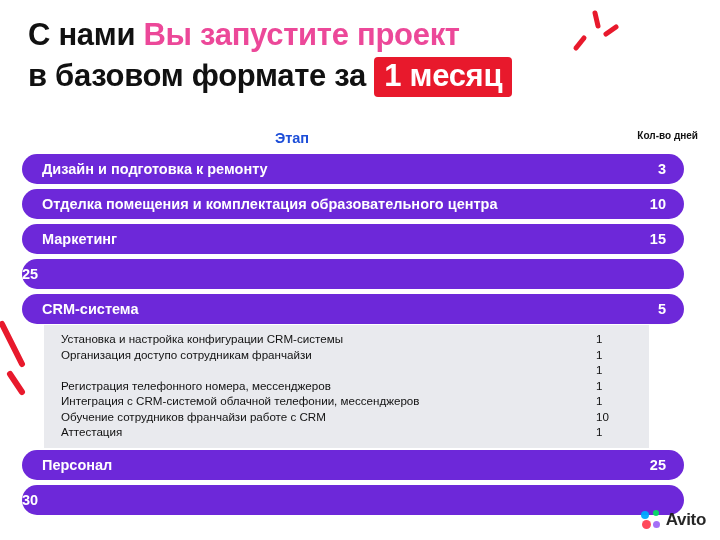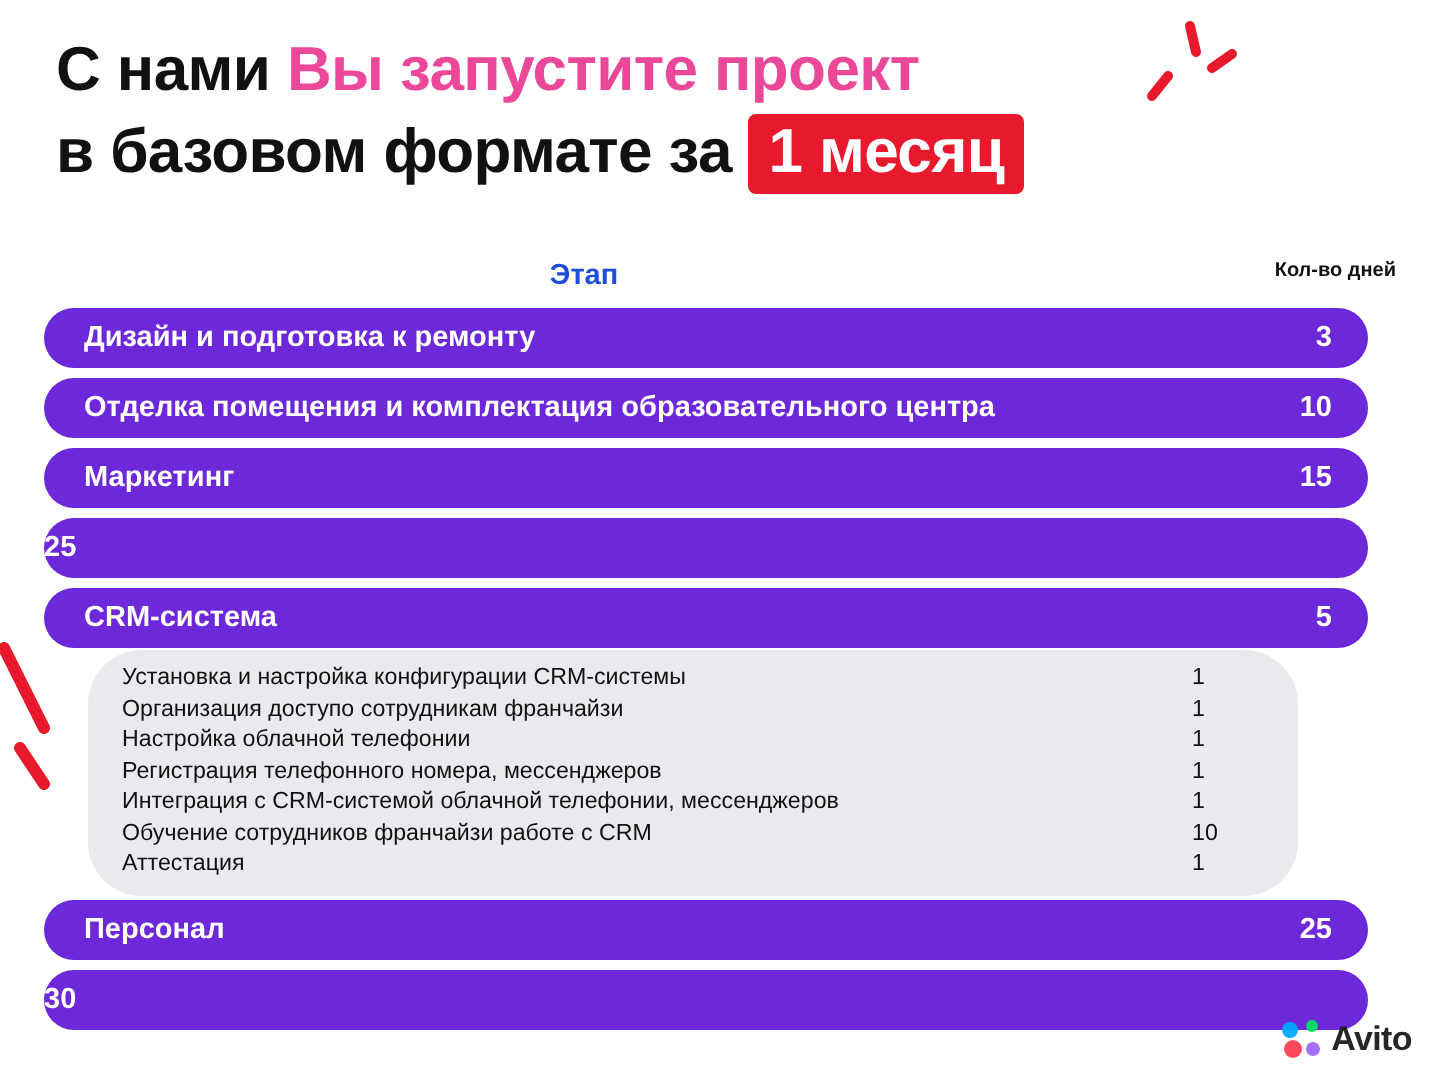--- a/index.html
+++ b/index.html
@@ -120,21 +120,20 @@
   }
 
   
   .sublist {
     position: absolute;
     left: 44px;
     top: 325px;
     width: 605px;
     background: #e9eaee;
     padding: 6px 0 8px 0;
-    border-radius: 27px;
   }
   .subrow {
     position: relative;
     height: 15.5px;
     line-height: 15.5px;
     color: #111111;
     font-size: 11.6px;
   }
   .subrow .sl {
     position: absolute;
@@ -245,21 +244,20 @@
   <div class="sublist">
     <div class="subrow">
       <span class="sl">Установка и настройка конфигурации CRM-системы</span>
       <span class="sd">1</span>
     </div>
     <div class="subrow">
       <span class="sl">Организация доступо сотрудникам франчайзи</span>
       <span class="sd">1</span>
     </div>
     <div class="subrow">
-      <span class="sl">Настройка облачной телефонии</span>
       <span class="sd">1</span>
     </div>
     <div class="subrow">
       <span class="sl">Регистрация телефонного номера, мессенджеров</span>
       <span class="sd">1</span>
     </div>
     <div class="subrow">
       <span class="sl">Интеграция с CRM-системой облачной телефонии, мессенджеров</span>
       <span class="sd">1</span>
     </div>

